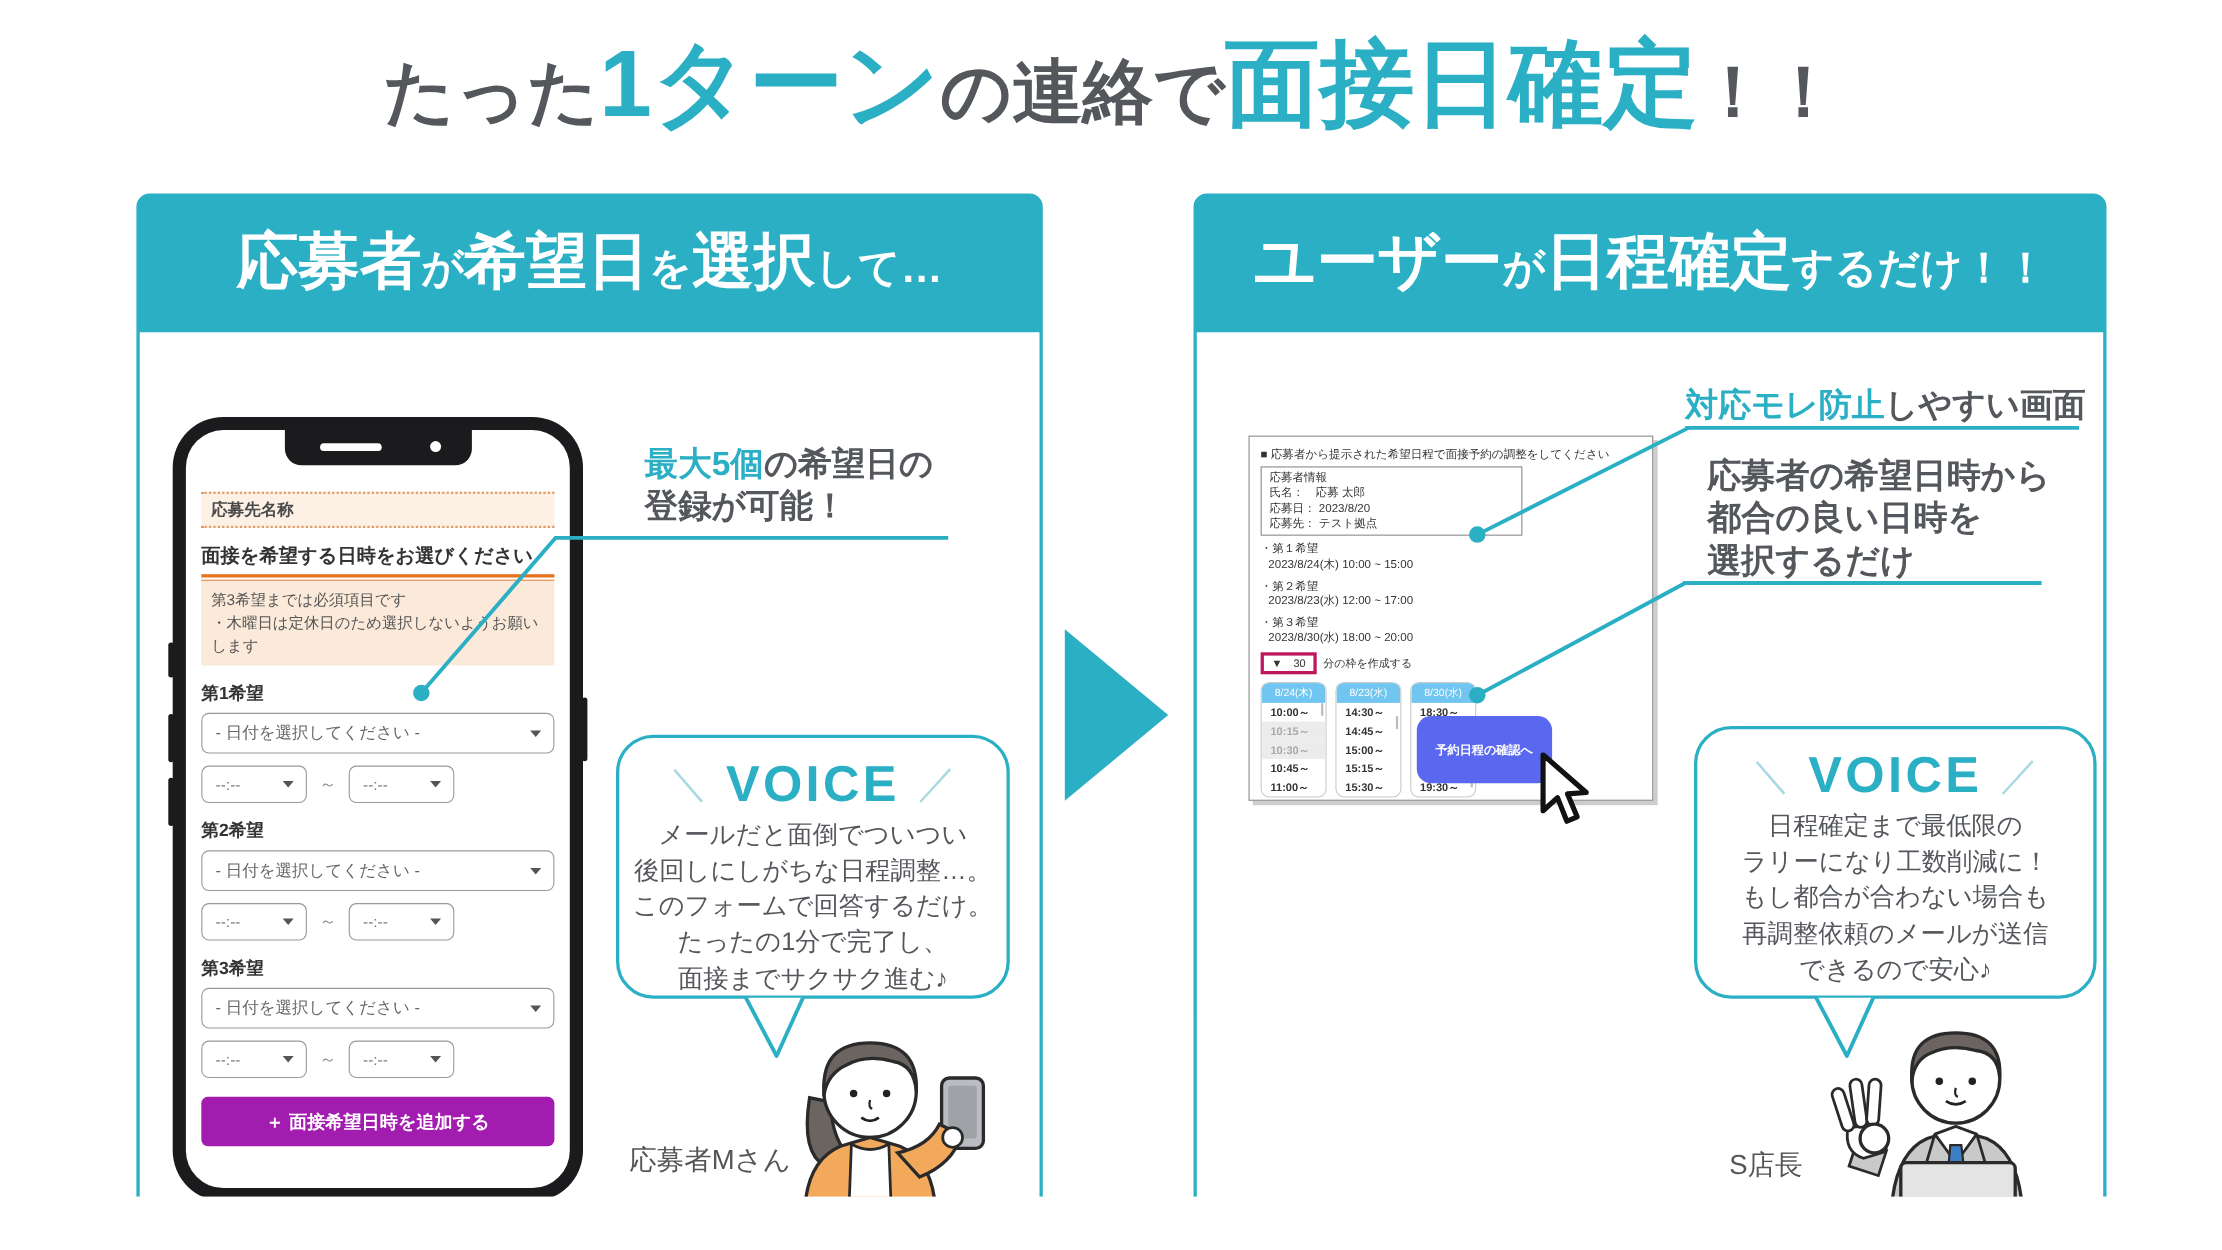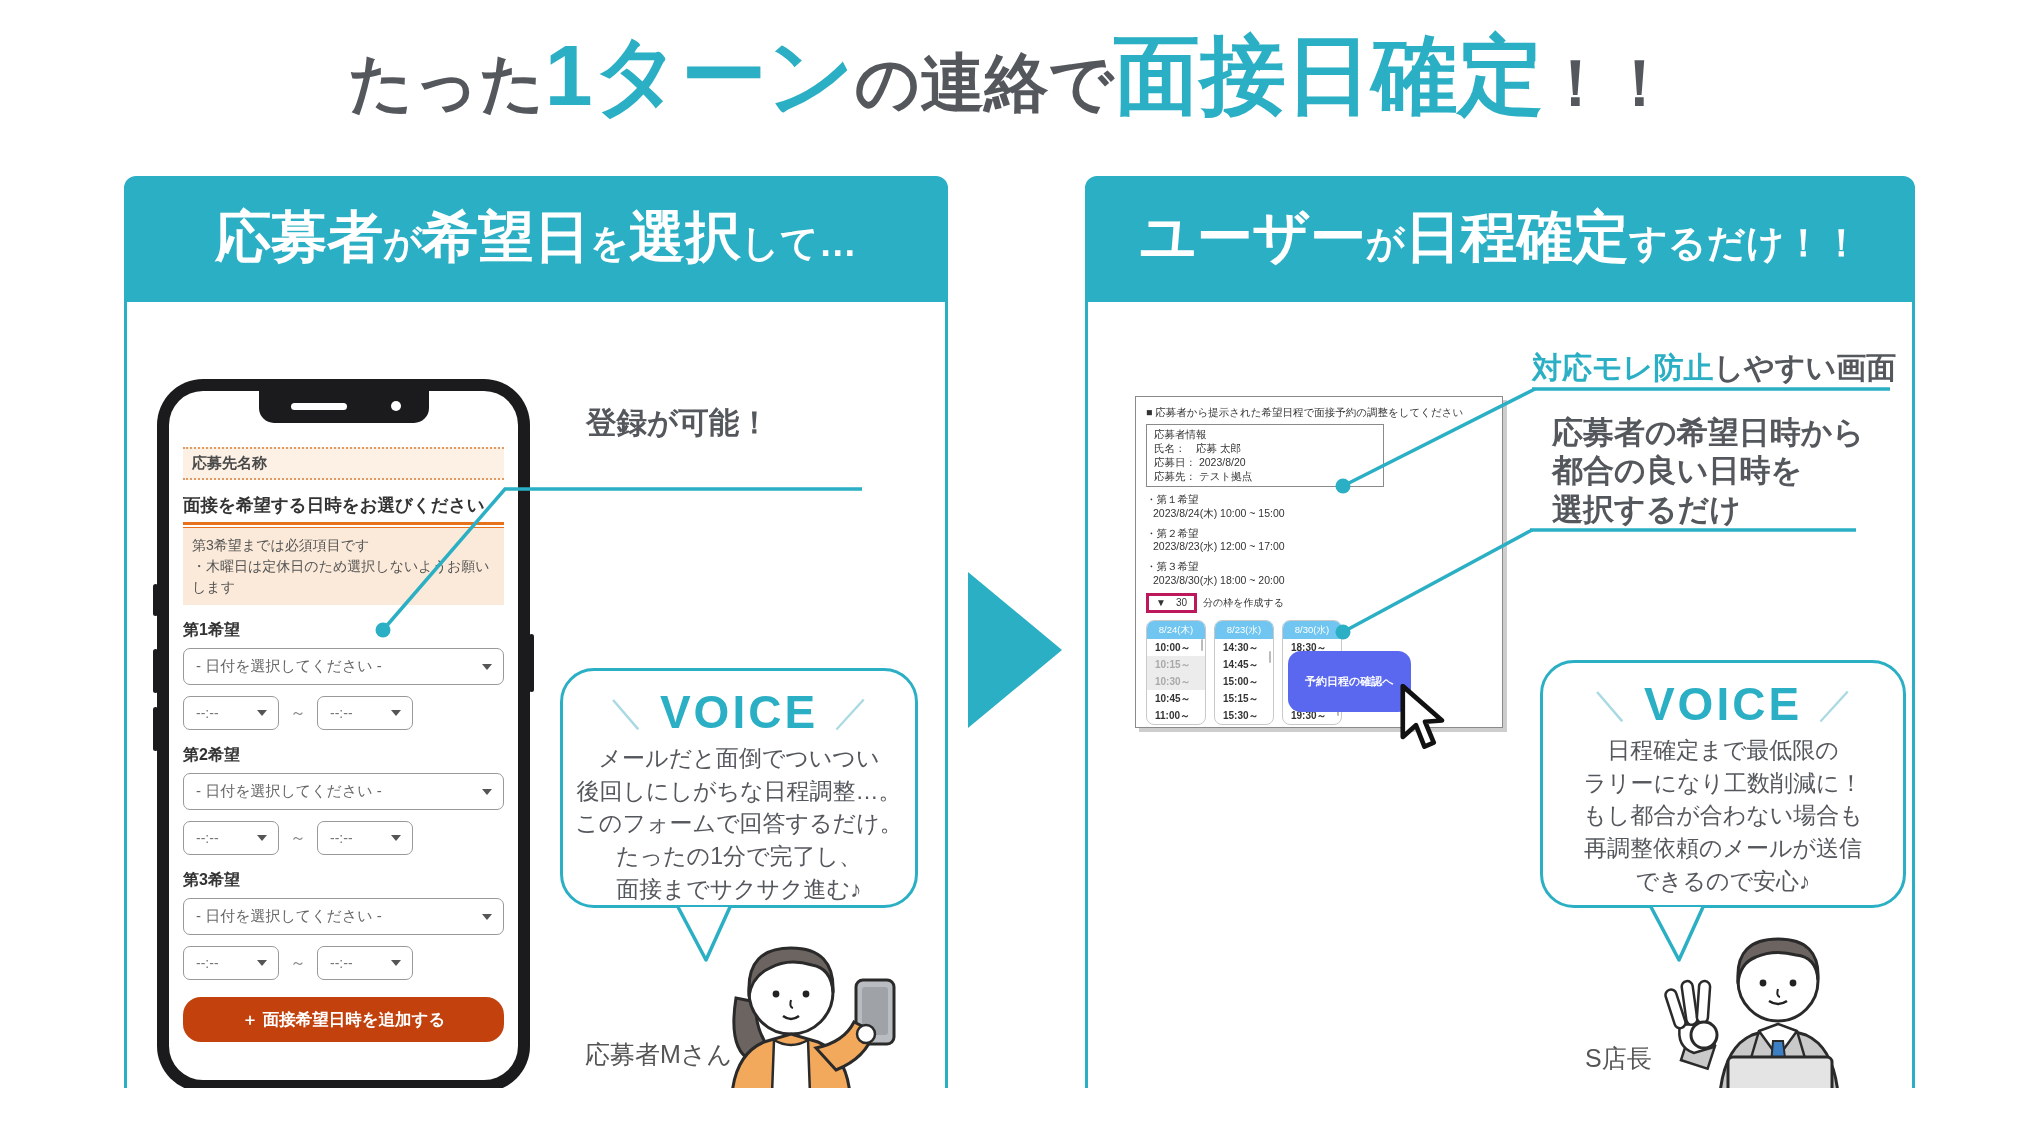--- a/index.html
+++ b/index.html
@@ -44,41 +44,41 @@
   .orange-rule { margin-top:5px; height:6px; border-top:3px solid #e8721c; border-bottom:1px solid #e8721c; }
   .note-box { background:#fbead9; color:#555; font-size:14px; padding:7px 9px; line-height:1.5; }
   .wish-label { margin:15px 0 7px 0; font-size:16px; font-weight:800; color:#333; }
   .sel { position:relative; display:flex; align-items:center; background:#fff;
     border:1.5px solid #999; border-radius:7px; height:37px; padding:0 12px; color:#666; font-size:15px; }
   .caret { position:absolute; right:11px; width:0; height:0;
     border-left:5px solid transparent; border-right:5px solid transparent; border-top:6px solid #555; }
   .time-row { display:flex; align-items:center; gap:11px; margin-top:11px; }
   .time-sel { width:96px; height:34px; font-size:14px; color:#777; }
   .tilde { color:#888; font-size:16px; }
-  .add-btn { margin-top:17px; height:45px; background:#c2410c; border-radius:18px;
+  .add-btn { margin-top:17px; height:45px; background:#a21caf; border-radius:6px;
     display:flex; align-items:center; justify-content:center; color:#fff; font-weight:800; font-size:16.5px;text-align:center; }
 
   
   .anno { font-weight:800; color:#54575c; white-space:nowrap; }
   .anno-hl { color:#2bafc4; }
   .anno-left { left:586px; top:404px; font-size:30.5px; line-height:1.24; }
   .anno-r1 { left:1532px; top:348px; font-size:30px; }
   .anno-r2 { left:1552px; top:414px; font-size:31px; line-height:1.24; }
 
   
   .voice { background:#fff; border:3.5px solid #2bafc4; border-radius:34px; text-align:center; }
   .voice-left { left:560px; top:668px; width:358px; height:240px; }
   .voice-right { left:1540px; top:660px; width:366px; height:248px; }
   .voice-head { margin-top:14px; display:flex; justify-content:center; align-items:center; gap:16px; }
   .voice-slash { color:#a9d9e2; font-size:36px; font-weight:400; }
   .voice-title { color:#2bafc4; font-size:46px; font-weight:800; letter-spacing:3px; }
   .voice-body { margin-top:3px; font-size:23px; font-weight:400; color:#54575c; line-height:1.42; white-space:nowrap; }
   .tail-svg { position:absolute; }
 
-  .char-label { font-size:25px; color:#555;margin-left:13px; }
+  .char-label { font-size:25px; color:#555; }
 
   
   .mini { left:1135px; top:396px; width:368px; height:332px; background:#fff;
     border:1.5px solid #8a8a8a; box-shadow:4px 4px 0 #cdcdcd; padding:9px 10px;
     color:#333; font-size:10.5px; }
   .mini-info { margin-top:4px; width:238px; border:1px solid #8a8a8a; padding:3px 7px; line-height:1.32; font-size:10.5px; }
   .mini-wish { margin-top:6px; line-height:1.3; }
   .mini-dt { padding-left:7px; }
   .mini-ctl { margin-top:6px; display:flex; align-items:center; gap:6px; font-size:10px; }
   .mini-dd { border:3px solid #be185d; padding:0 7px; font-size:10px; }
@@ -176,20 +176,21 @@
             <span>--:--</span>
             <span class="caret"></span>
           </div>
       </div>
 
       <div class="add-btn">＋ 面接希望日時を追加する</div>
     </div>
   </div>
 
   <div class="abs anno anno-left">
+    <div><span class="anno-hl">最大5個</span><span>の希望日の</span></div>
     <div>登録が可能！</div>
   </div>
 
   <div class="abs voice voice-left">
     <div class="voice-head">
       <span class="voice-slash">＼</span>
       <span class="voice-title">VOICE</span>
       <span class="voice-slash">／</span>
     </div>
     <div class="voice-body">

